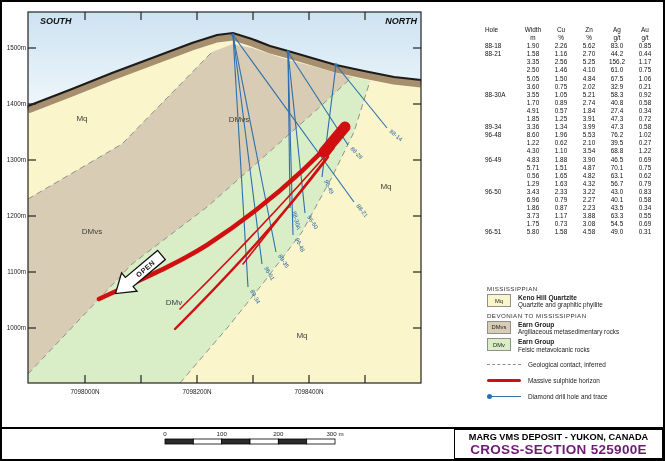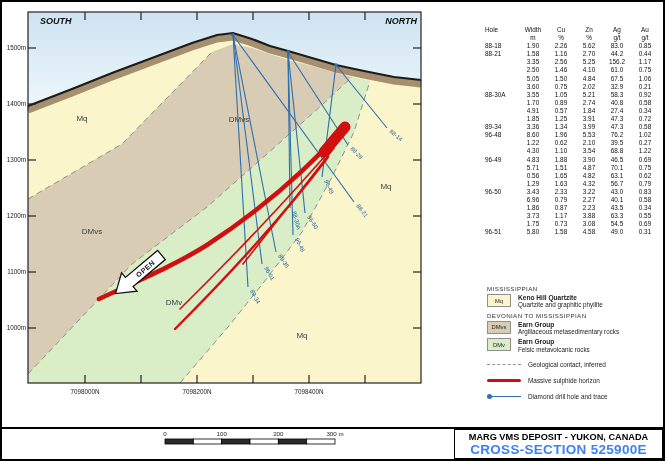--- a/index.html
+++ b/index.html
@@ -28,21 +28,21 @@
   .dash-line{position:absolute;top:3px;left:0;width:34px;border-top:1.4px dashed #8f8f8f;}
   .red-line{position:absolute;top:2px;left:0;width:34px;height:3.4px;border-radius:2px;}
   .drill-line{position:absolute;top:3px;left:4px;width:30px;height:1.2px;}
   .drill-dot{position:absolute;top:1.4px;left:0;width:5px;height:5px;border-radius:50%;}
   
   .bottom-rule{position:absolute;left:0;top:425px;width:665px;height:2px;background:#000;}
   .title-block{position:absolute;left:452px;top:427px;width:209px;height:30px;
         border:1.5px solid #000;box-sizing:border-box;display:flex;flex-direction:column;
         align-items:center;justify-content:center;background:#fff;}
   .title-line1{font-size:9.2px;font-weight:bold;color:#000;line-height:11px;}
-  .title-line2{font-size:13.5px;font-weight:bold;color:#3b82f6;line-height:14px;letter-spacing:.3px;}
+  .title-line2{font-size:13.5px;font-weight:bold;color:#701a75;line-height:14px;letter-spacing:.3px;}
 </style>
 </head>
 <body>
 
 <div class="page">
 
   <svg id="xsec" width="665" height="461" viewBox="0 0 665 461">
     <defs>
       <linearGradient id="skyGrad" x1="0" y1="0" x2="0" y2="1">
         <stop offset="0" id="sky-top-stop" stop-color="#cde3f1"></stop>

